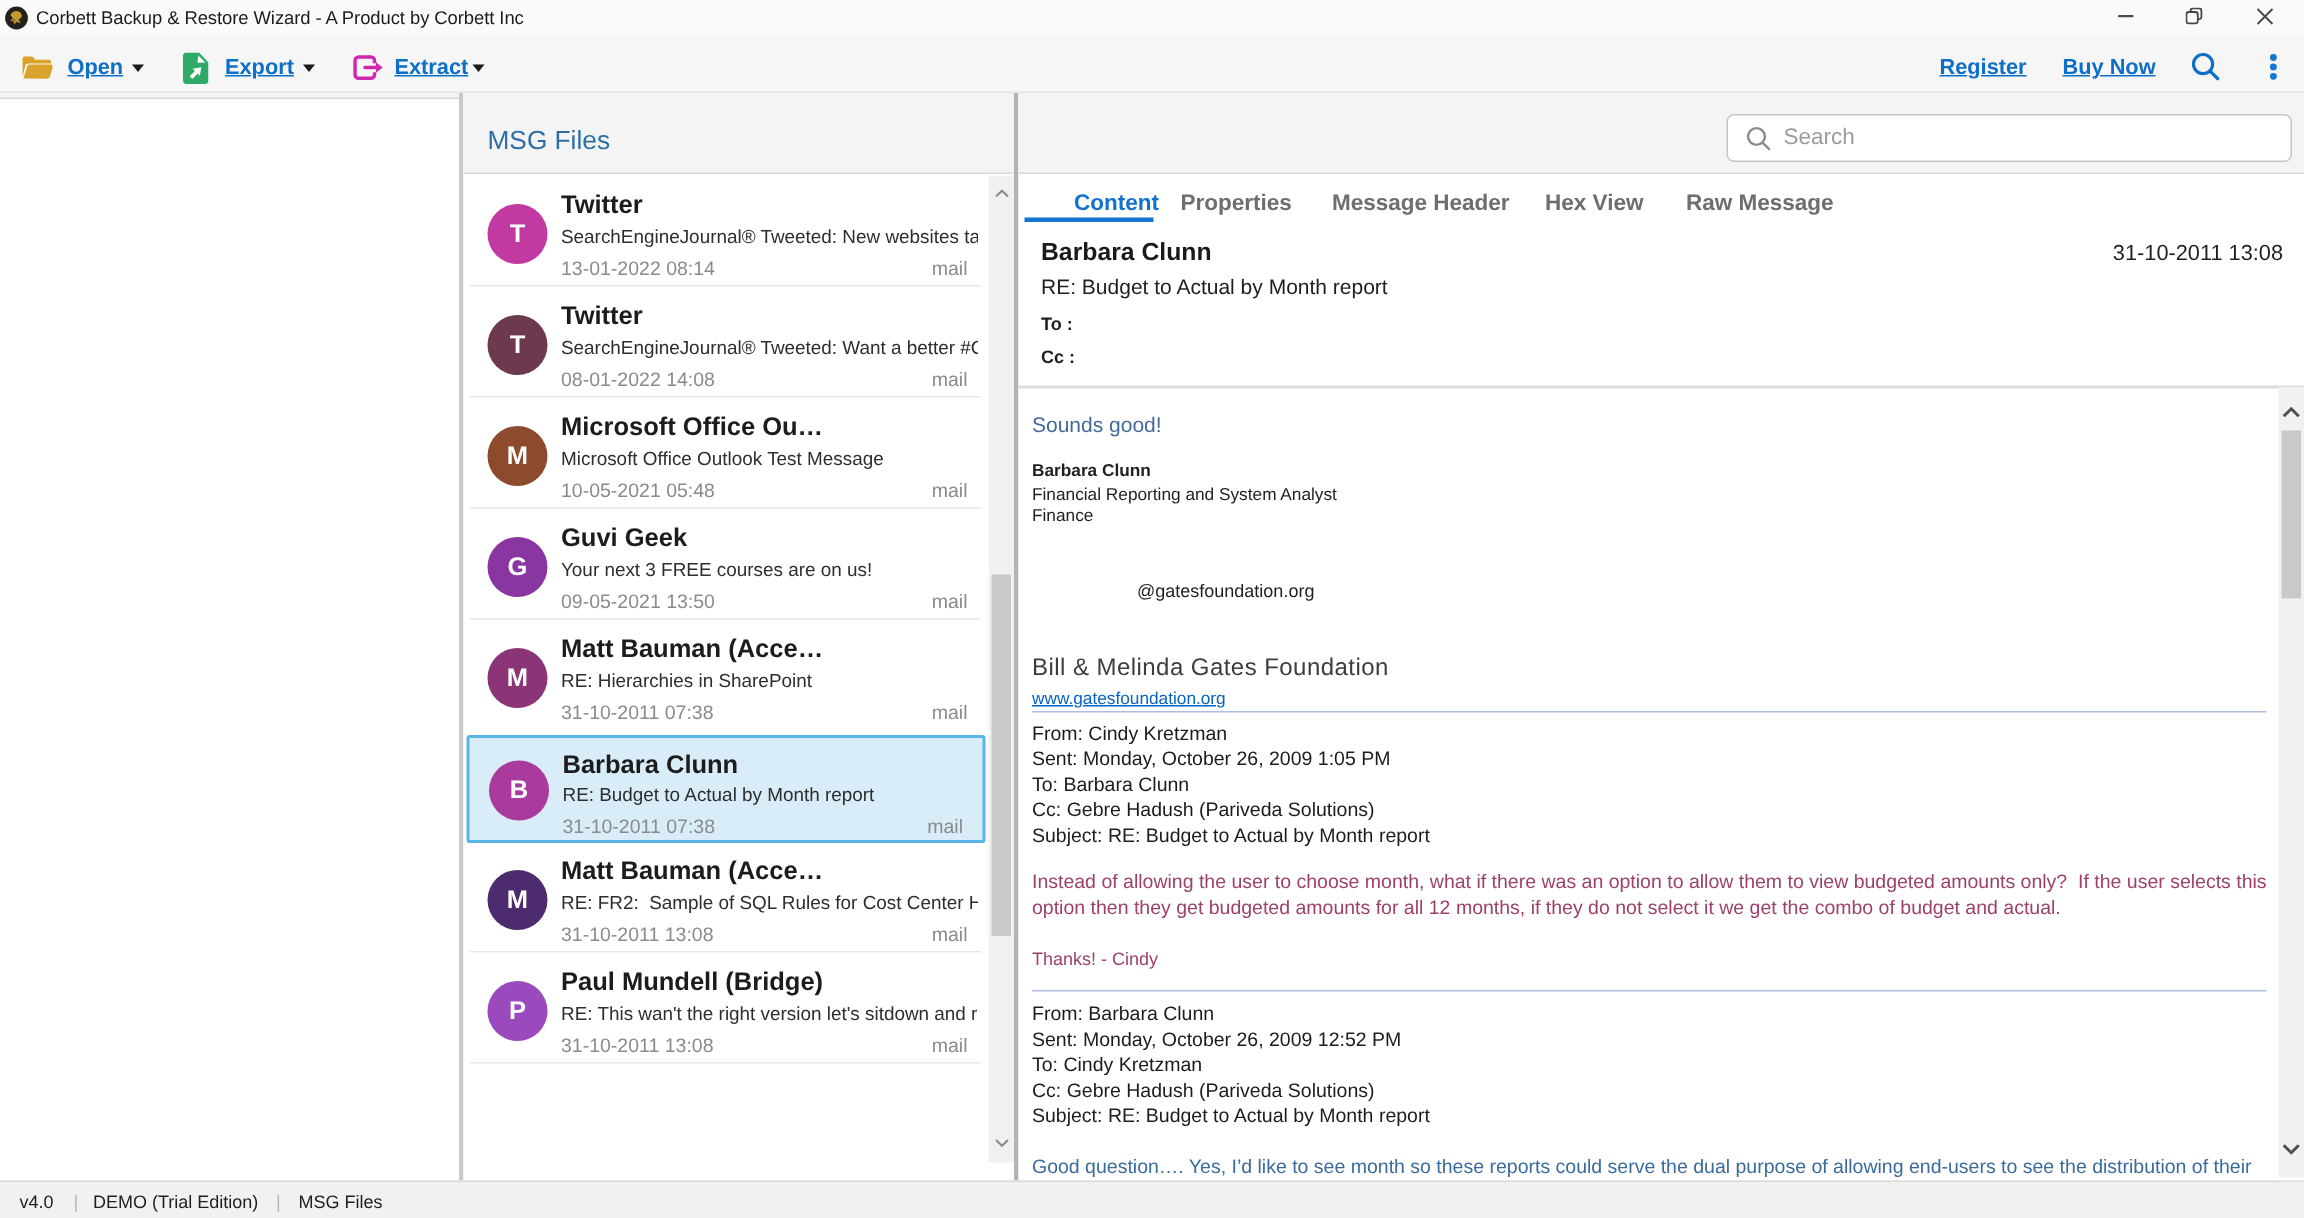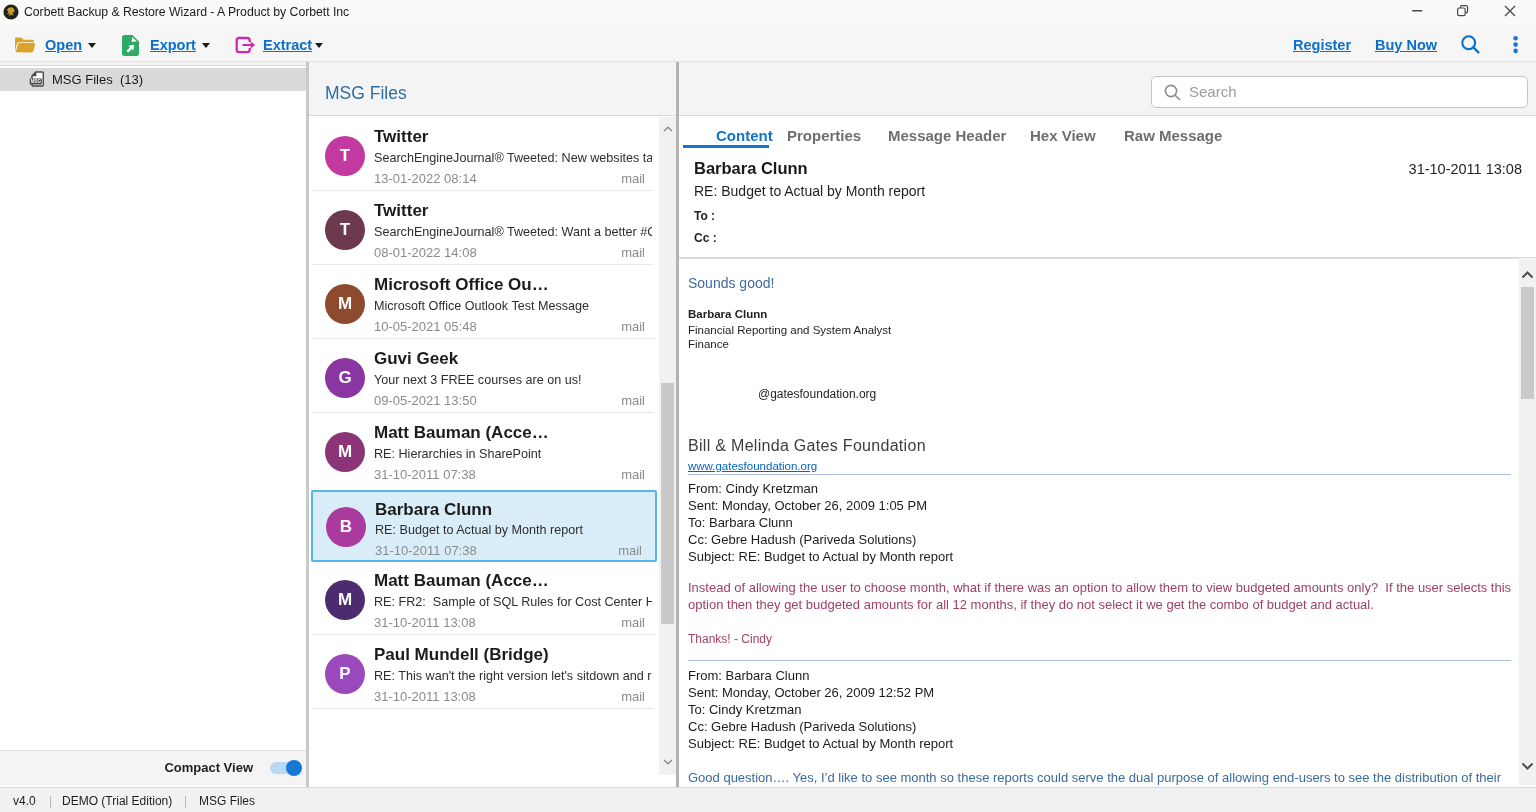--- a/index.html
+++ b/index.html
@@ -129,35 +129,20 @@
     </svg>
     <svg class="abs" style="left:1513px;top:12px" width="6" height="18">
       <circle cx="2.6" cy="2.3" r="2.3" fill="#1478d0"></circle>
       <circle cx="2.6" cy="8.6" r="2.3" fill="#1478d0"></circle>
       <circle cx="2.6" cy="14.9" r="2.3" fill="#1478d0"></circle>
     </svg>
   </div>
 
   <div class="abs" id="sidebar">
     <div class="abs" style="left:0;top:0;width:306px;height:4px;background:#f4f4f5;border-bottom:1px solid #d8d8d8"></div>
-    <div class="abs" id="sideSel">
-      <svg class="abs" style="left:29px;top:3px" width="17" height="17" viewBox="0 0 17 17">
-        <path d="M6.9 1h6.4c.5 0 1 .4 1 1v12c0 .5-.5 1-1 1H4c-.5 0-1-.5-1-1V4.9z" fill="#fff" stroke="#484848" stroke-width="1.4"></path>
-        <path d="M7.3.6v4.7H2.6z" fill="#484848"></path>
-        <rect x="0.7" y="7.5" width="12.2" height="6" rx="0.9" fill="#484848"></rect>
-        <text x="6.8" y="12.1" font-size="4.5" fill="#fff" text-anchor="middle" font-weight="bold" font-family="Liberation Sans">MSG</text>
-      </svg>
-      <span class="abs lbl">MSG Files&nbsp; (13)</span>
-    </div>
-    <div class="abs" id="compact">
-      <span class="abs" id="cv-label">Compact View</span>
-      <div class="abs" id="toggle">
-          <div id="knob"></div>
-        </div>
-    </div>
   </div>
 
   <div class="abs" id="listpanel">
     <div class="abs" id="listheader">
         <span>MSG Files</span>
       </div>
     <div class="abs item" style="top:55px">
       <div class="avatar" style="background:#c139a1">T</div>
       <span class="iname">Twitter</span>
       <span class="isubj">SearchEngineJournal® Tweeted: New websites take</span>

